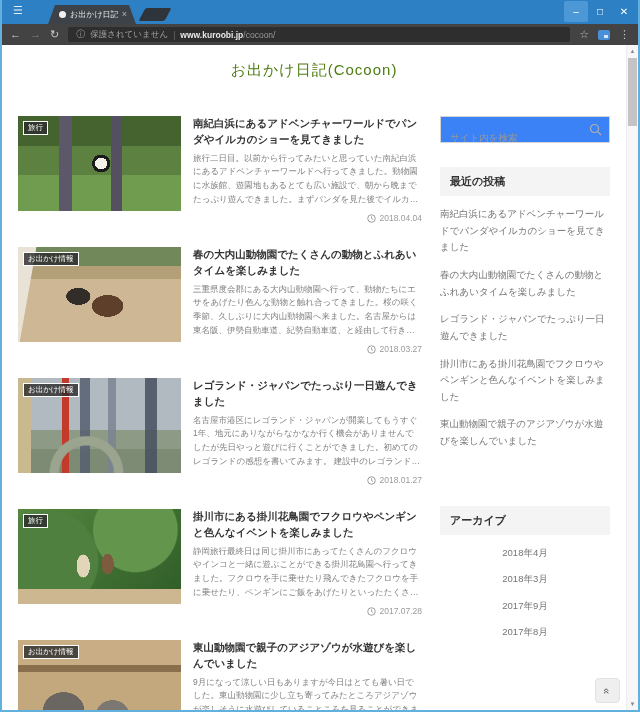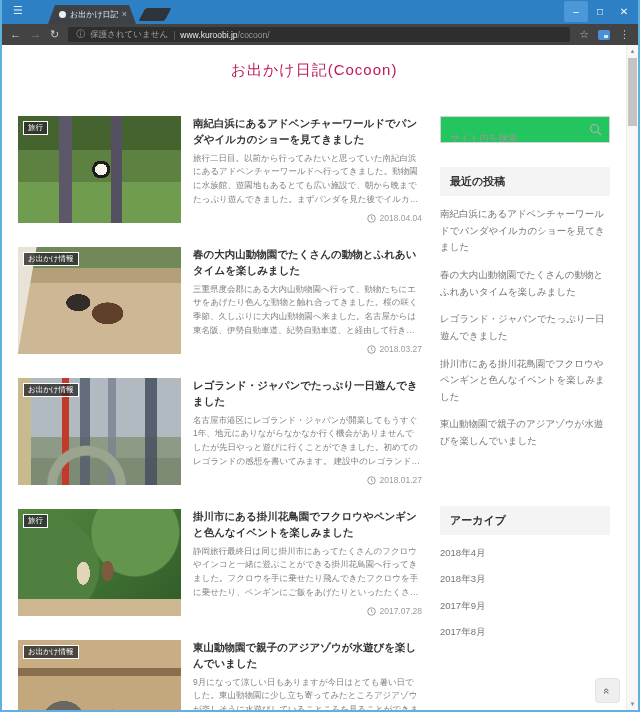--- a/index.html
+++ b/index.html
@@ -19,38 +19,38 @@
   .win-btn.min { background:#4c97d6; border-radius:2px; }
 
   
   .toolbar { height:21px; background:#434343; display:flex; align-items:center; padding:0 8px; gap:9px; }
   .nav-ic { color:#cfcfcf; font-size:11px; line-height:1; cursor:pointer; }
   .nav-ic.fwd { color:#828282; }
   .addressbar { flex:1; height:15px; background:#2e2e2e; border-radius:2px; display:flex; align-items:center; padding:0 8px; gap:5px; font-size:8.5px; cursor:text; }
   .info-ic { color:#9a9a9a; font-size:9px; }
   .sec-text { color:#a0a0a0; }
   .sec-div { color:#6a6a6a; }
-  .url-host { color:#e8e8e8; font-weight:normal; }
+  .url-host { color:#e8e8e8; font-weight:bold; }
   .url-path { color:#9a9a9a; }
   .star-ic { color:#b5b5b5; font-size:11px; cursor:pointer; }
   .ext-ic { width:12px; height:10px; background:#4a90d9; border-radius:2px; position:relative; cursor:pointer; }
   .ext-ic:after { content:""; position:absolute; right:2px; bottom:2px; width:4px; height:3px; background:#d7e8f8; }
   .menu-ic { color:#cfcfcf; font-size:11px; cursor:pointer; }
 
   
   .viewport { position:relative; height:665px; background:#fff; overflow:hidden; }
   .pagewrap { position:absolute; left:0; top:0; right:12px; bottom:0; overflow:hidden; }
-  .site-title { text-align:center; font-size:15px; font-weight:500; color:#be185d; letter-spacing:1px; margin:16px 0 36px; cursor:pointer; }
+  .site-title { text-align:center; font-size:15px; font-weight:500; color:#4d7c0f; letter-spacing:1px; margin:16px 0 36px; cursor:pointer; }
   .cols { display:flex; gap:18px; padding:0 16px; }
   .main-col { width:404px; flex:none; }
   .side-col { flex:1; min-width:0; }
 
   
   .entry { display:flex; gap:12px; margin-bottom:24px; min-height:107px; }
-  .thumb { width:163px; height:107px; flex:none; position:relative; overflow:hidden; background:#b9b9b9; cursor:pointer; }
+  .thumb { width:163px; height:95px; flex:none; position:relative; overflow:hidden; background:#b9b9b9; cursor:pointer; }
   .badge { position:absolute; top:5px; left:5px; background:rgba(45,45,45,.82); border:1px solid #fff; color:#fff; font-size:7.5px; padding:1px 4px; line-height:1.3; }
   .entry-body { flex:1; min-width:0; display:flex; flex-direction:column; }
   .entry-title { font-size:10.5px; font-weight:bold; color:#333; line-height:1.5; margin-bottom:4px; cursor:pointer; }
   .entry-excerpt { font-size:8.5px; color:#808080; line-height:1.62; display:-webkit-box; -webkit-line-clamp:4; -webkit-box-orient:vertical; overflow:hidden; }
   .entry-meta { margin-top:auto; display:flex; justify-content:flex-end; align-items:center; gap:3px; color:#9a9a9a; font-size:8.5px; }
   .clock { width:9px; height:9px; }
 
   
   .thumb-panda { background:
     radial-gradient(circle at 51% 50%, #f3f3ea 0 6px, #1c1c1c 6px 9px, rgba(0,0,0,0) 9px),
@@ -72,30 +72,30 @@
     radial-gradient(circle at 72% 22%, #63954d 0 30%, rgba(0,0,0,0) 31%),
     radial-gradient(circle at 18% 55%, #4f8040 0 35%, rgba(0,0,0,0) 36%),
     linear-gradient(135deg, #55873f, #2f5c28); }
   .thumb-elephants { background:
     radial-gradient(ellipse 34px 30px at 28% 74%, #6b6661 0 60%, rgba(0,0,0,0) 61%),
     radial-gradient(ellipse 27px 23px at 58% 78%, #7d7771 0 60%, rgba(0,0,0,0) 61%),
     linear-gradient(0deg, #dbcaa6 0 20%, #c3a87e 20% 66%, #8a6f4e 66% 74%, #c8ad85 74%); }
 
   
   .search-box { position:relative; margin-bottom:22px; }
-  .search-box input { width:100%; height:27px; border:1px solid #d4d4d4; font-size:9.5px; padding:16px 26px 0 9px; color:#333; outline:none; font-family:inherit; background:#22c55e; }
+  .search-box input { width:100%; height:27px; border:1px solid #d4d4d4; font-size:9.5px; padding:16px 26px 0 9px; color:#333; outline:none; font-family:inherit; background:#3b82f6; }
   .search-box input::placeholder { color:#999; }
   .search-ic { position:absolute; right:8px; top:7px; width:13px; height:13px; }
   .widget-title { background:#f4f4f4; color:#333; font-size:11px; font-weight:bold; padding:8px 10px; line-height:1.2; margin-bottom:10px; }
   .wlist { list-style:none; }
   .wlist li { font-size:9.5px; color:#757575; line-height:1.75; margin-bottom:11px; cursor:pointer; }
   .widget { margin-bottom:18px; }
   .widget-empty { height:20px; }
   .alist { list-style:none; margin-top:12px; }
-  .alist li { font-size:9.5px; color:#757575; line-height:1.3; margin-bottom:14px; cursor:pointer; }
+  .alist li { font-size:9.5px; color:#757575; line-height:1.3; margin-bottom:14px; cursor:pointer;text-align:center; }
 
   
   .scrollbar { position:absolute; right:0; top:0; bottom:0; width:12px; background:#f7f7f7; border-left:1px solid #ececec; }
   .sb-arrow { height:12px; display:flex; align-items:center; justify-content:center; color:#8a8a8a; font-size:6px; cursor:pointer; }
   .sb-arrow.down { position:absolute; bottom:0; left:0; right:0; }
   .sb-thumb { position:absolute; top:13px; left:1px; right:1px; height:68px; background:#c4c4c4; cursor:pointer; }
   .totop { position:absolute; right:18px; bottom:7px; width:25px; height:25px; background:#efefef; border:1px solid #e2e2e2; border-radius:4px; display:flex; align-items:center; justify-content:center; color:#555; font-size:11px; cursor:pointer; }
   .totop span { display:inline-block; transform:rotate(90deg); }
 </style>
 </head>

